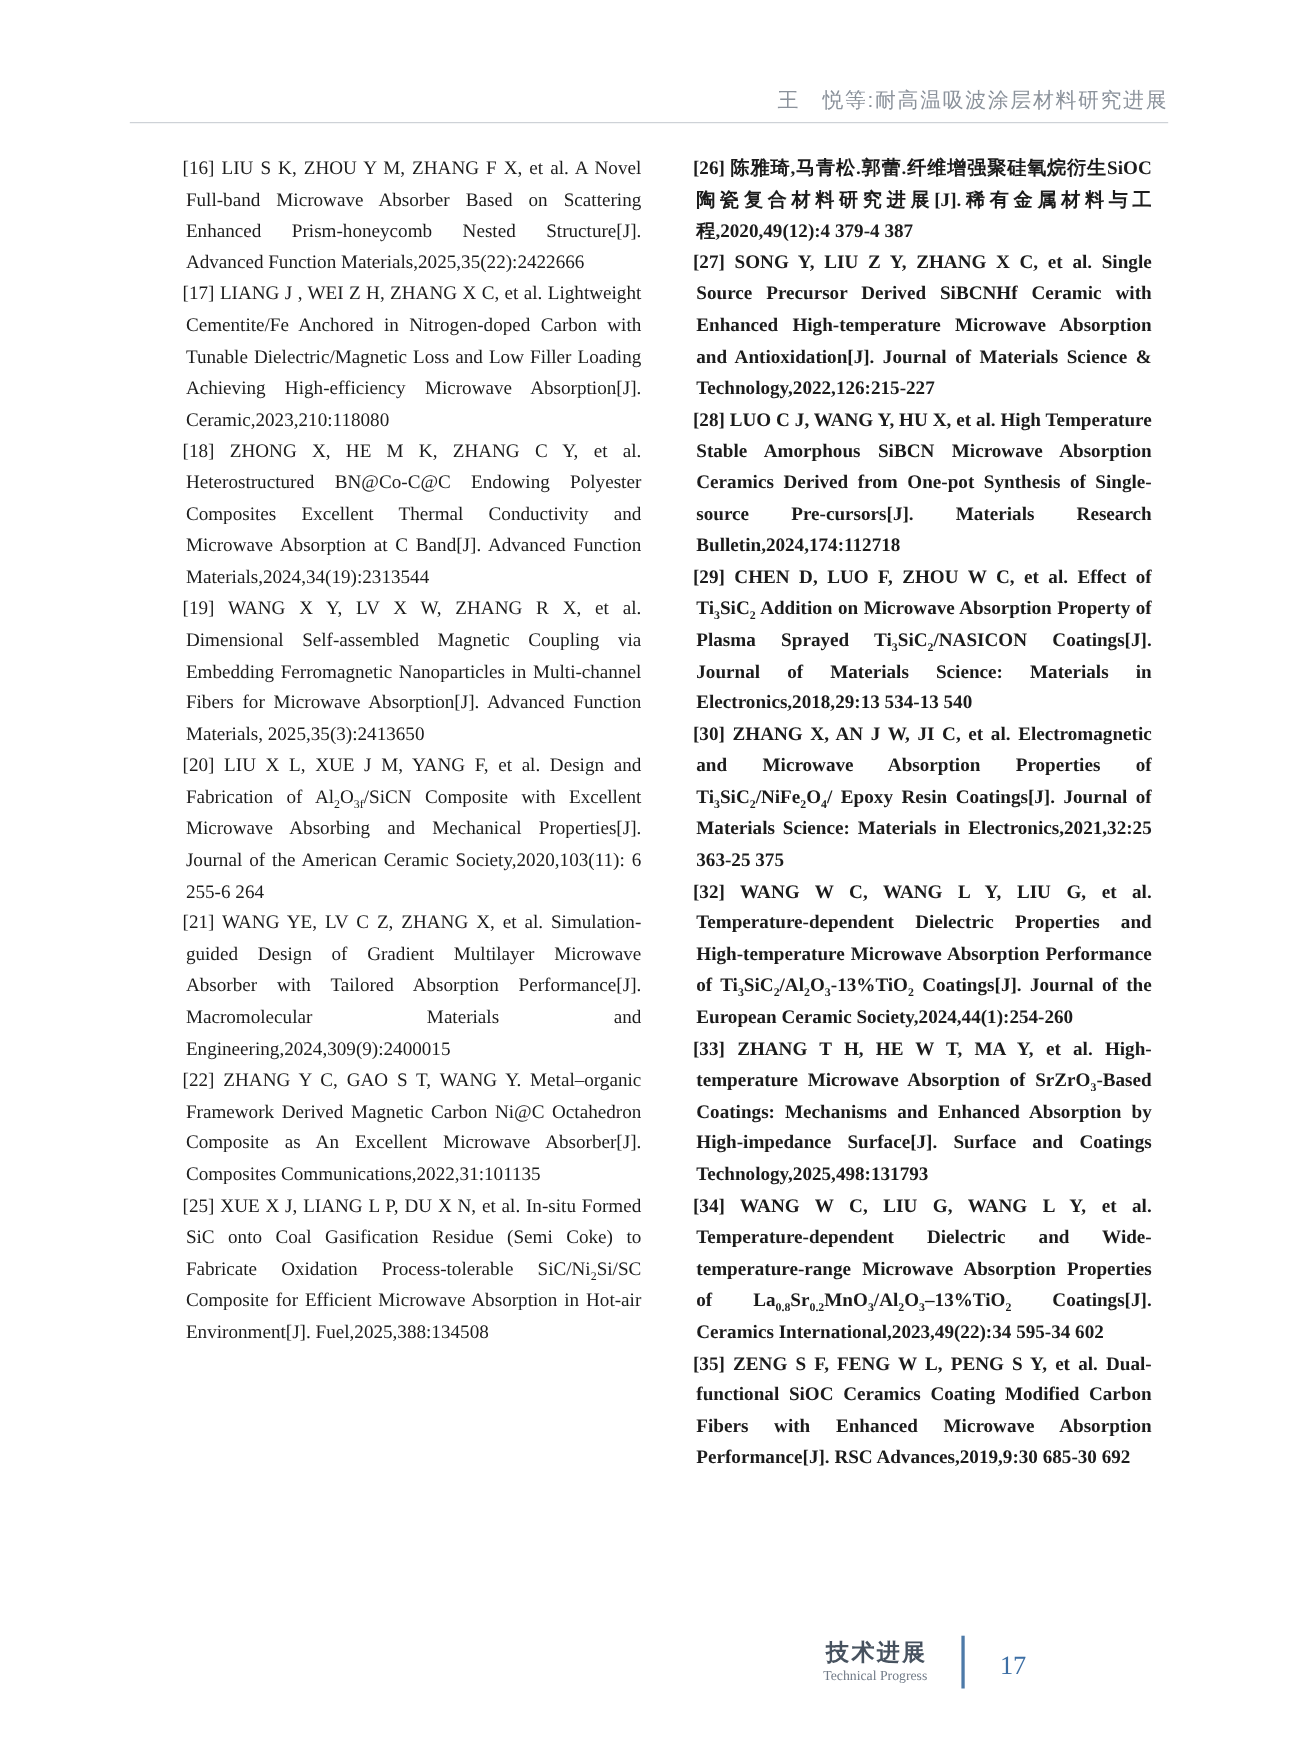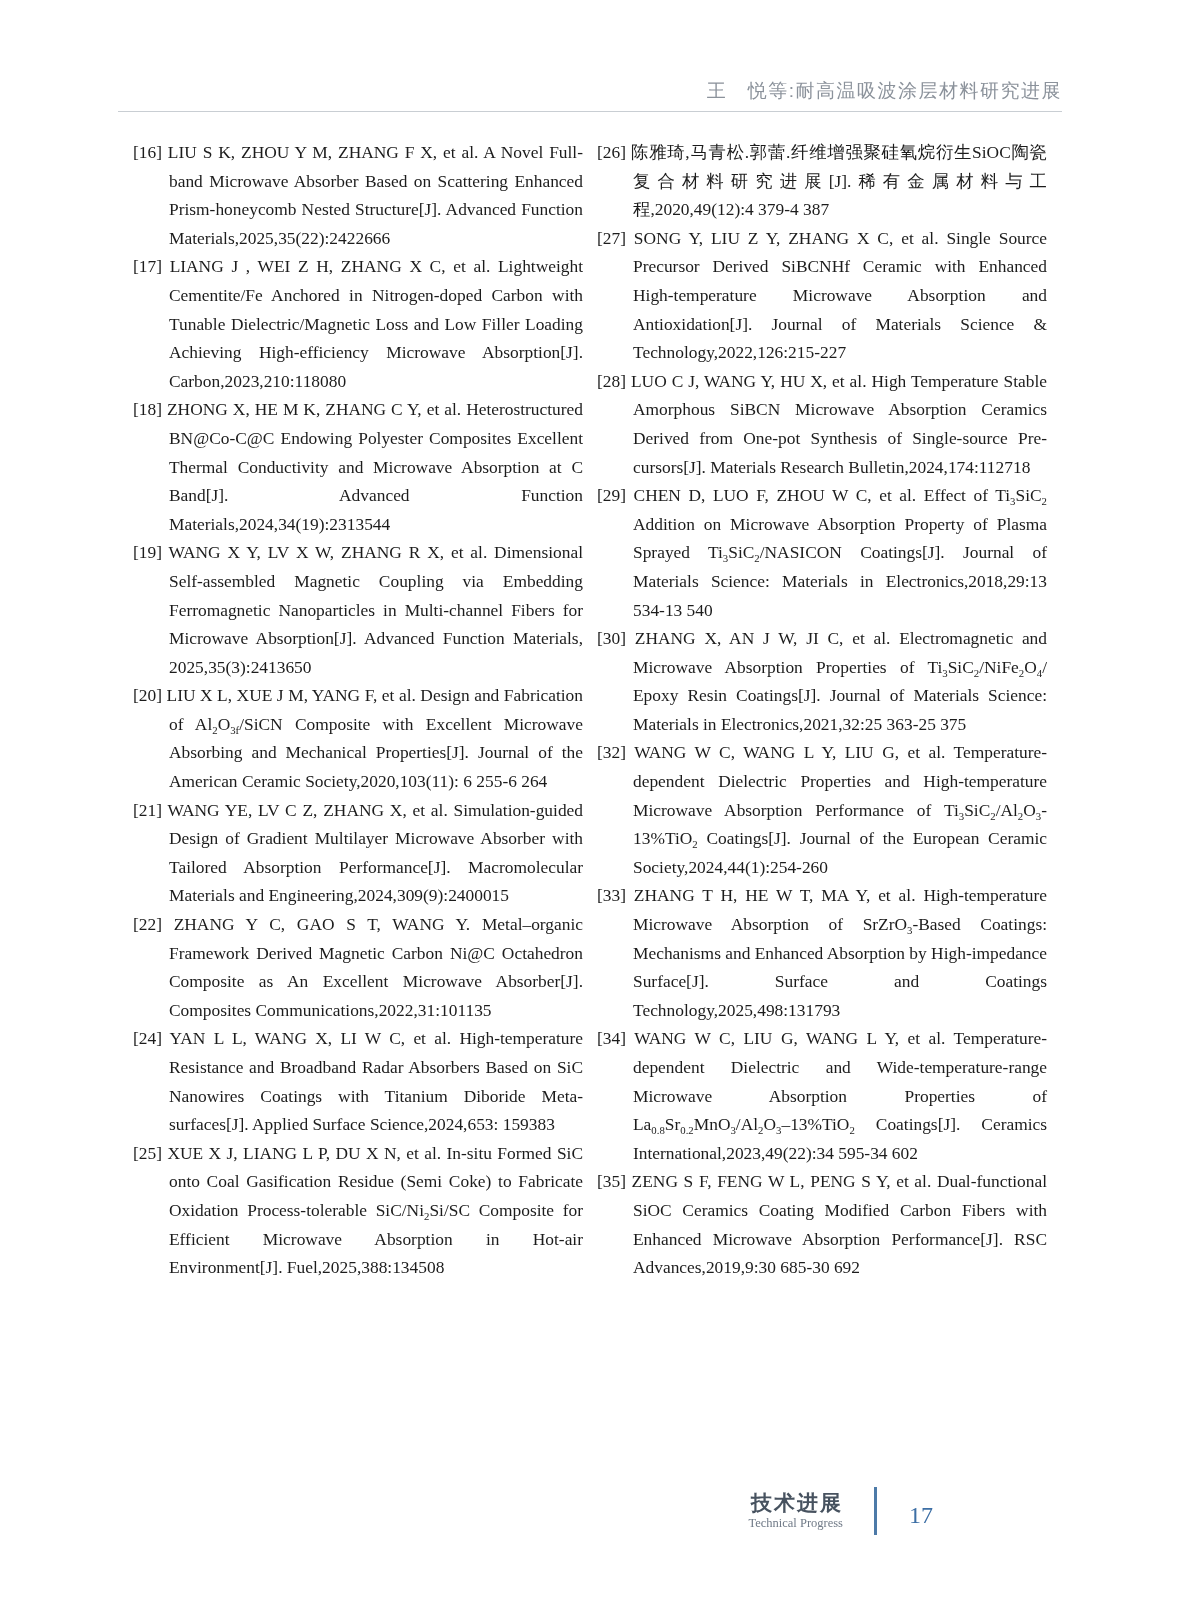--- a/index.html
+++ b/index.html
@@ -40,27 +40,28 @@
   
   .ref-col {
     position: absolute;
     top: 138px;
     width: 450px;
     font-size: 17.4px;
     line-height: 28.6px;
     text-align: justify;
   }
   .ref-col-left  { left: 133px; }
-  .ref-col-right { left: 597px; }
+  .ref-col-right { left: 597px; font-weight: bold; }
   .ref {
     padding-left: 36px;
     text-indent: -36px;
   }
   .ref-num {
     display: inline;
+    margin-left: 33px;
   }
   .ref-text sub {
     font-size: 0.62em;
     line-height: 0;
   }
   
   .footer {
     position: absolute;
     top: 1487px;
     right: 130px;
@@ -103,27 +104,26 @@
 <body>
 
 <div class="page">
 
   <div class="running-head">王　悦等:耐高温吸波涂层材料研究进展</div>
 
   <div class="header-rule"></div>
 
   <div class="ref-col ref-col-left">
       <div class="ref"><span class="ref-num">[16]</span><span class="ref-text"> LIU S K, ZHOU Y M, ZHANG F X, et al. A Novel Full-band Microwave Absorber Based on Scattering Enhanced Prism-honeycomb Nested Structure[J]. Advanced Function Materials,2025,35(22):2422666</span></div>
-      <div class="ref"><span class="ref-num">[17]</span><span class="ref-text"> LIANG J , WEI Z H, ZHANG X C, et al. Lightweight Cementite/Fe Anchored in Nitrogen-doped Carbon with Tunable Dielectric/Magnetic Loss and Low Filler Loading Achieving High-efficiency Microwave Absorption[J]. Carbon,2023,210:118080</span></div>
+      <div class="ref"><span class="ref-num">[17]</span><span class="ref-text"> LIANG J , WEI Z H, ZHANG X C, et al. Lightweight Cementite/Fe Anchored in Nitrogen-doped Carbon with Tunable Dielectric/Magnetic Loss and Low Filler Loading Achieving High-efficiency Microwave Absorption[J]. Ceramic,2023,210:118080</span></div>
       <div class="ref"><span class="ref-num">[18]</span><span class="ref-text"> ZHONG X, HE M K, ZHANG C Y, et al. Heterostructured BN@Co-C@C Endowing Polyester Composites Excellent Thermal Conductivity and Microwave Absorption at C Band[J]. Advanced Function Materials,2024,34(19):2313544</span></div>
       <div class="ref"><span class="ref-num">[19]</span><span class="ref-text"> WANG X Y, LV X W, ZHANG R X, et al. Dimensional Self-assembled Magnetic Coupling via Embedding Ferromagnetic Nanoparticles in Multi-channel Fibers for Microwave Absorption[J]. Advanced Function Materials, 2025,35(3):2413650</span></div>
       <div class="ref"><span class="ref-num">[20]</span><span class="ref-text"> LIU X L, XUE J M, YANG F, et al. Design and Fabrication of Al<sub>2</sub>O<sub>3f</sub>/SiCN Composite with Excellent Microwave Absorbing and Mechanical Properties[J]. Journal of the American Ceramic Society,2020,103(11): 6 255-6 264</span></div>
       <div class="ref"><span class="ref-num">[21]</span><span class="ref-text"> WANG YE, LV C Z, ZHANG X, et al. Simulation-guided Design of Gradient Multilayer Microwave Absorber with Tailored Absorption Performance[J]. Macromolecular Materials and Engineering,2024,309(9):2400015</span></div>
       <div class="ref"><span class="ref-num">[22]</span><span class="ref-text"> ZHANG Y C, GAO S T, WANG Y. Metal–organic Framework Derived Magnetic Carbon Ni@C Octahedron Composite as An Excellent Microwave Absorber[J]. Composites Communications,2022,31:101135</span></div>
-      <div class="ref"><span class="ref-num">[24]</span><span class="ref-text"> YAN L L, WANG X, LI W C, et al. High-temperature Resistance and Broadband Radar Absorbers Based on SiC Nanowires Coatings with Titanium Diboride Meta-surfaces[J]. Applied Surface Science,2024,653: 159383</span></div>
       <div class="ref"><span class="ref-num">[25]</span><span class="ref-text"> XUE X J, LIANG L P, DU X N, et al. In-situ Formed SiC onto Coal Gasification Residue (Semi Coke) to Fabricate Oxidation Process-tolerable SiC/Ni<sub>2</sub>Si/SC Composite for Efficient Microwave Absorption in Hot-air Environment[J]. Fuel,2025,388:134508</span></div>
     </div>
 
   <div class="ref-col ref-col-right">
       <div class="ref"><span class="ref-num">[26]</span><span class="ref-text"> 陈雅琦,马青松.郭蕾.纤维增强聚硅氧烷衍生SiOC陶瓷复合材料研究进展[J].稀有金属材料与工程,2020,49(12):4 379-4 387</span></div>
       <div class="ref"><span class="ref-num">[27]</span><span class="ref-text"> SONG Y, LIU Z Y, ZHANG X C, et al. Single Source Precursor Derived SiBCNHf Ceramic with Enhanced High-temperature Microwave Absorption and Antioxidation[J]. Journal of Materials Science &amp; Technology,2022,126:215-227</span></div>
       <div class="ref"><span class="ref-num">[28]</span><span class="ref-text"> LUO C J, WANG Y, HU X, et al. High Temperature Stable Amorphous SiBCN Microwave Absorption Ceramics Derived from One-pot Synthesis of Single-source Pre-cursors[J]. Materials Research Bulletin,2024,174:112718</span></div>
       <div class="ref"><span class="ref-num">[29]</span><span class="ref-text"> CHEN D, LUO F, ZHOU W C, et al. Effect of Ti<sub>3</sub>SiC<sub>2</sub> Addition on Microwave Absorption Property of Plasma Sprayed Ti<sub>3</sub>SiC<sub>2</sub>/NASICON Coatings[J]. Journal of Materials Science: Materials in Electronics,2018,29:13 534-13 540</span></div>
       <div class="ref"><span class="ref-num">[30]</span><span class="ref-text"> ZHANG X, AN J W, JI C, et al. Electromagnetic and Microwave Absorption Properties of Ti<sub>3</sub>SiC<sub>2</sub>/NiFe<sub>2</sub>O<sub>4</sub>/ Epoxy Resin Coatings[J]. Journal of Materials Science: Materials in Electronics,2021,32:25 363-25 375</span></div>
       <div class="ref"><span class="ref-num">[32]</span><span class="ref-text"> WANG W C, WANG L Y, LIU G, et al. Temperature-dependent Dielectric Properties and High-temperature Microwave Absorption Performance of Ti<sub>3</sub>SiC<sub>2</sub>/Al<sub>2</sub>O<sub>3</sub>-13%TiO<sub>2</sub> Coatings[J]. Journal of the European Ceramic Society,2024,44(1):254-260</span></div>

